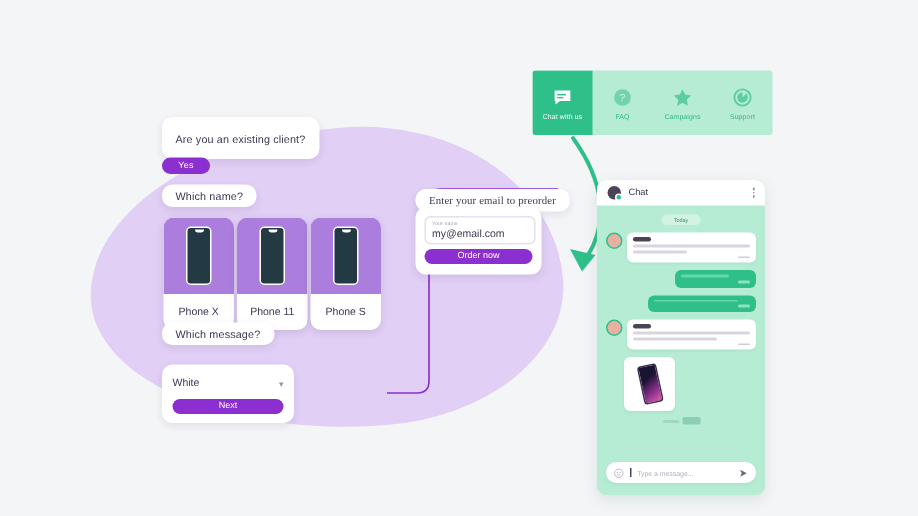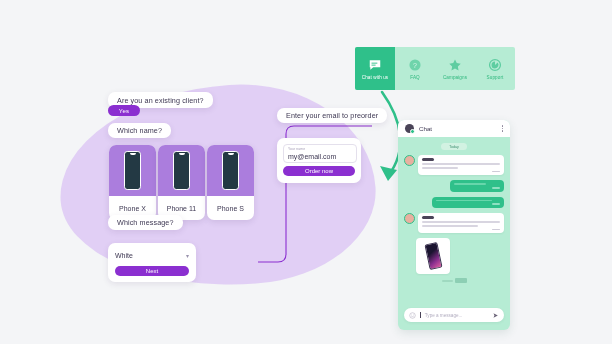--- a/index.html
+++ b/index.html
@@ -187,21 +187,21 @@
 
   <svg class="connector" width="130" height="160">
     <path d="M8,142 H28 Q36,142 36,134 V14 Q36,6 44,6 H122" fill="none" stroke="#8b2fd0" stroke-width="1.1"></path>
   </svg>
 
   <svg class="arrow-svg" width="80" height="130">
     <path d="M32,12 C52,40 58,70 38,96" fill="none" stroke="#2fc08a" stroke-width="2.6" stroke-linecap="round"></path>
     <path d="M38,101 L30,86 L47,90 Z" fill="#2fc08a"></path>
   </svg>
 
-  <div class="bubble" style="left:108px;top:92px;height:16px;">Are you an existing client?</div>
+  <div class="bubble" style="left:108px;top:78px;height:28px;">Are you an existing client?</div>
 
   <div class="pill" style="left:108px;top:105px;width:32px;height:11px;">Yes</div>
 
   <div class="bubble" style="left:108px;top:123px;height:15px;">Which name?</div>
 
   <div class="phone-card" style="left:109px;top:145px;">
     <div class="thumb">
       <div class="handset"></div>
     </div>
     <div class="label">Phone X</div>
@@ -222,21 +222,21 @@
   <div class="bubble" style="left:108px;top:215px;height:15px;">Which message?</div>
 
   <div class="card sel-card">
     <div class="sel">
       <span>White</span>
       <span class="chev">▾</span>
     </div>
     <div class="next-btn">Next</div>
   </div>
 
-  <div class="bubble" style="left:277px;top:108px;height:15px;">Enter your email to preorder</div>
+  <div class="bubble" style="left:277px;top:126px;height:15px;font-family:Liberation Serif, serif;">Enter your email to preorder</div>
 
   <div class="card email-card">
     <div class="field">
       <span class="flabel">Your name</span>
       <span class="fval">my@email.com</span>
     </div>
     <div class="order-btn">Order now</div>
   </div>
 
   <div class="tabbar">

